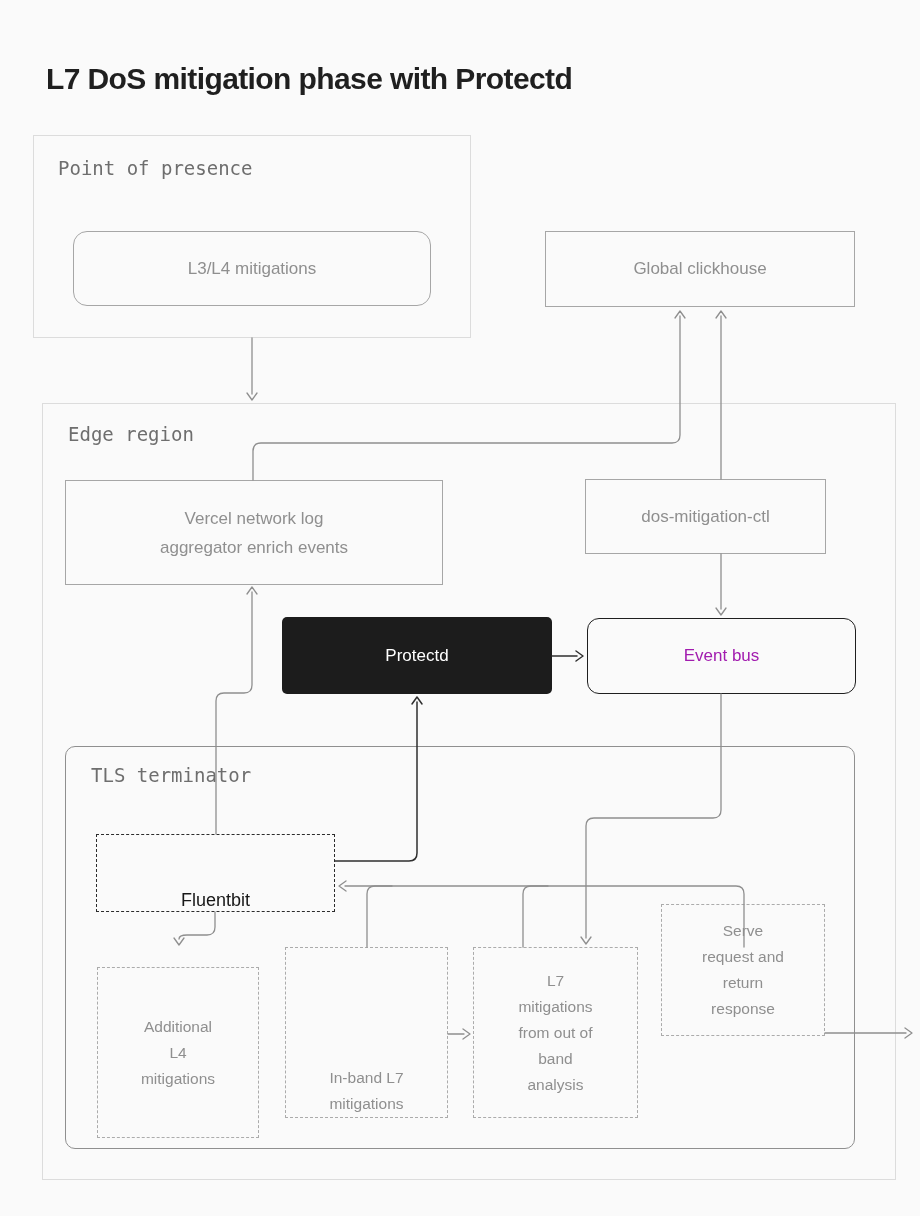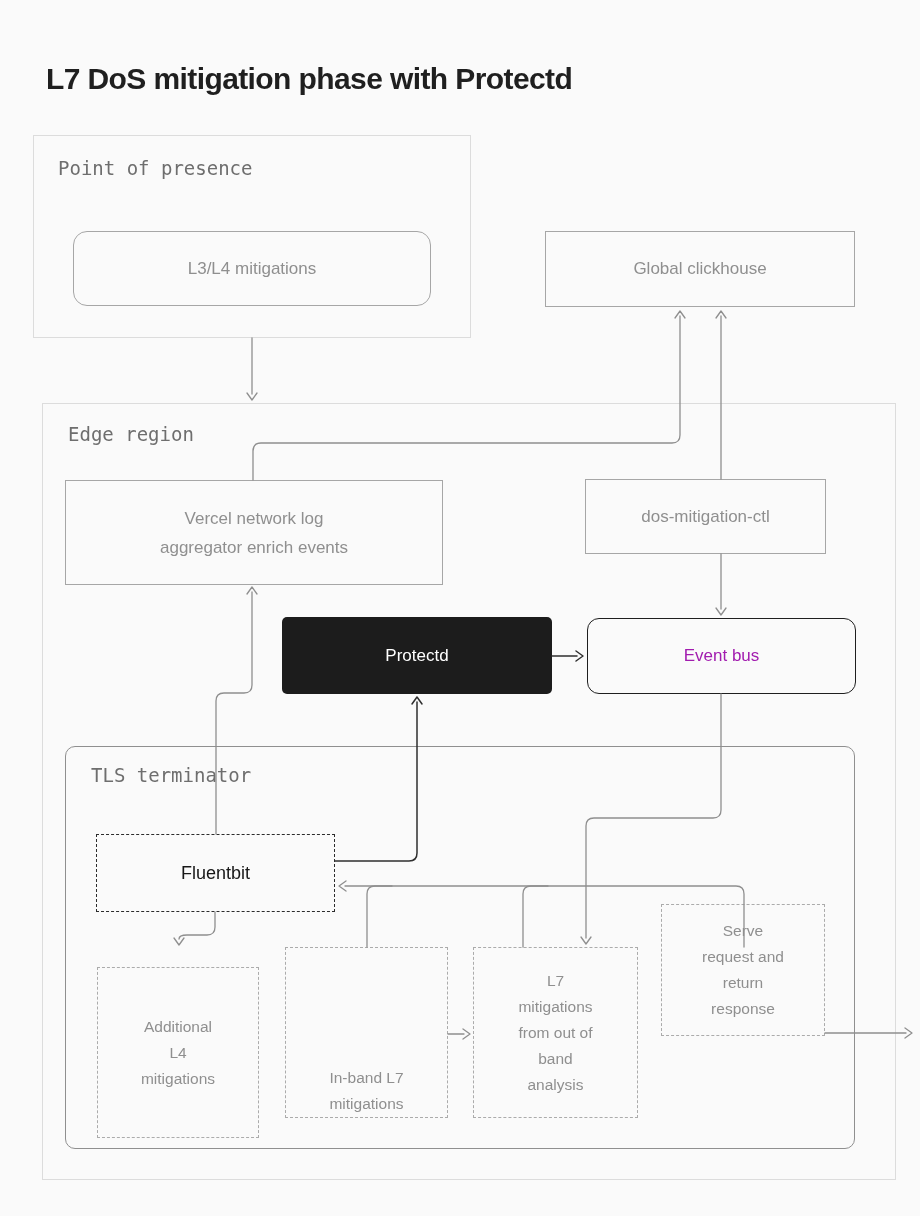--- a/index.html
+++ b/index.html
@@ -22,21 +22,21 @@
   .tls{border:1px solid #8f8f8f;border-radius:10px;}
   .node{
     display:flex;align-items:center;justify-content:center;text-align:center;
     z-index:3;background:transparent;
   }
   .node-label{white-space:pre-line;}
   .gray-node{border:1px solid #a6a6a6;color:#8f8f8f;font-size:17px;}
   .vercel .node-label{line-height:29px;}
   .black-node{background:#1c1c1c;color:#ffffff;font-size:17px;border-radius:5px;}
   .outline-node{border:1.5px solid #1f1f1f;border-radius:12px;color:#a21caf;font-size:17px;background:#fafafa;}
-  .dashed-dark{border:1.5px dashed #2b2b2b;color:#171717;font-size:18px;background:#fafafa;}
+  .dashed-dark{border:1.5px dashed #2b2b2b;color:#171717;font-size:18px;background:#fafafa;align-items:flex-end;}
   .dashed-gray{
     border:1.5px dashed #ababab;color:#8f8f8f;font-size:15.5px;
   }
   .dashed-gray .node-label{line-height:26px;}
   .connectors{position:absolute;left:0;top:0;z-index:5;pointer-events:none;}
 </style>
 </head>
 <body>
 
 <div class="canvas">

